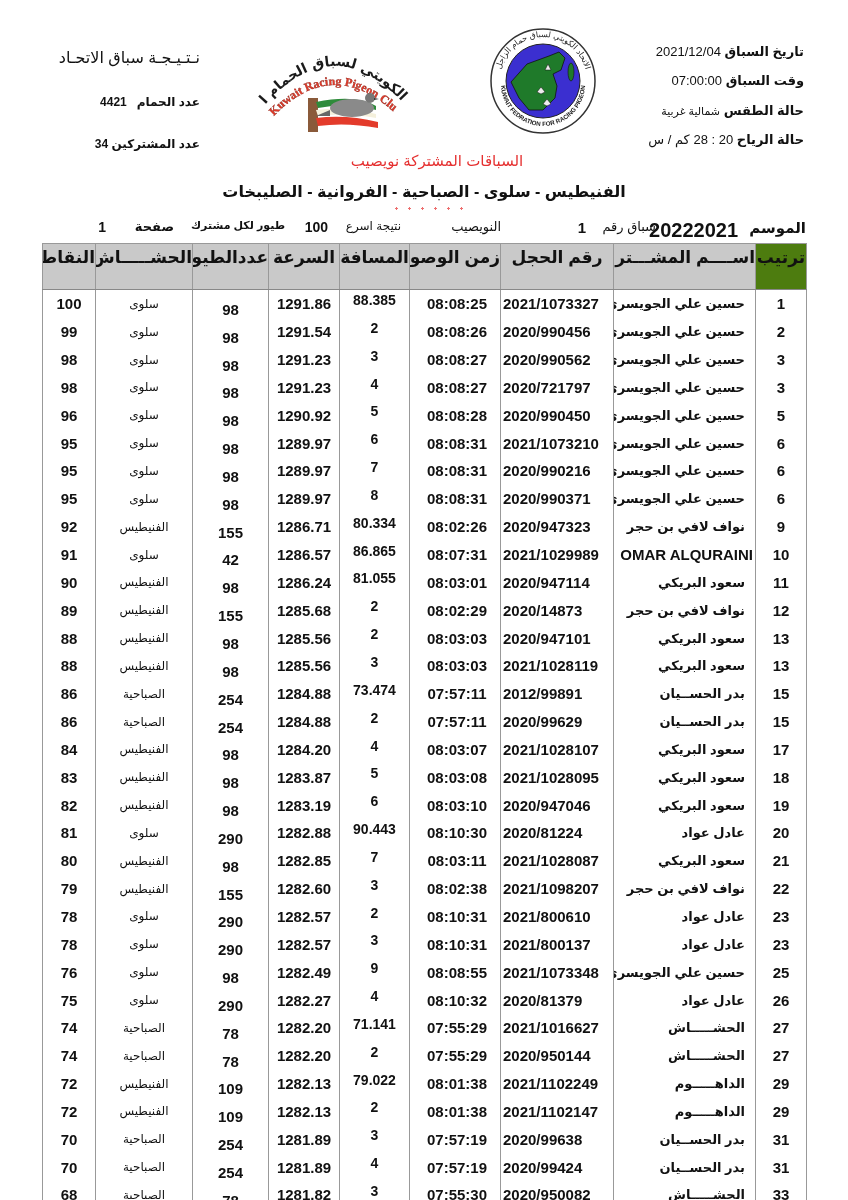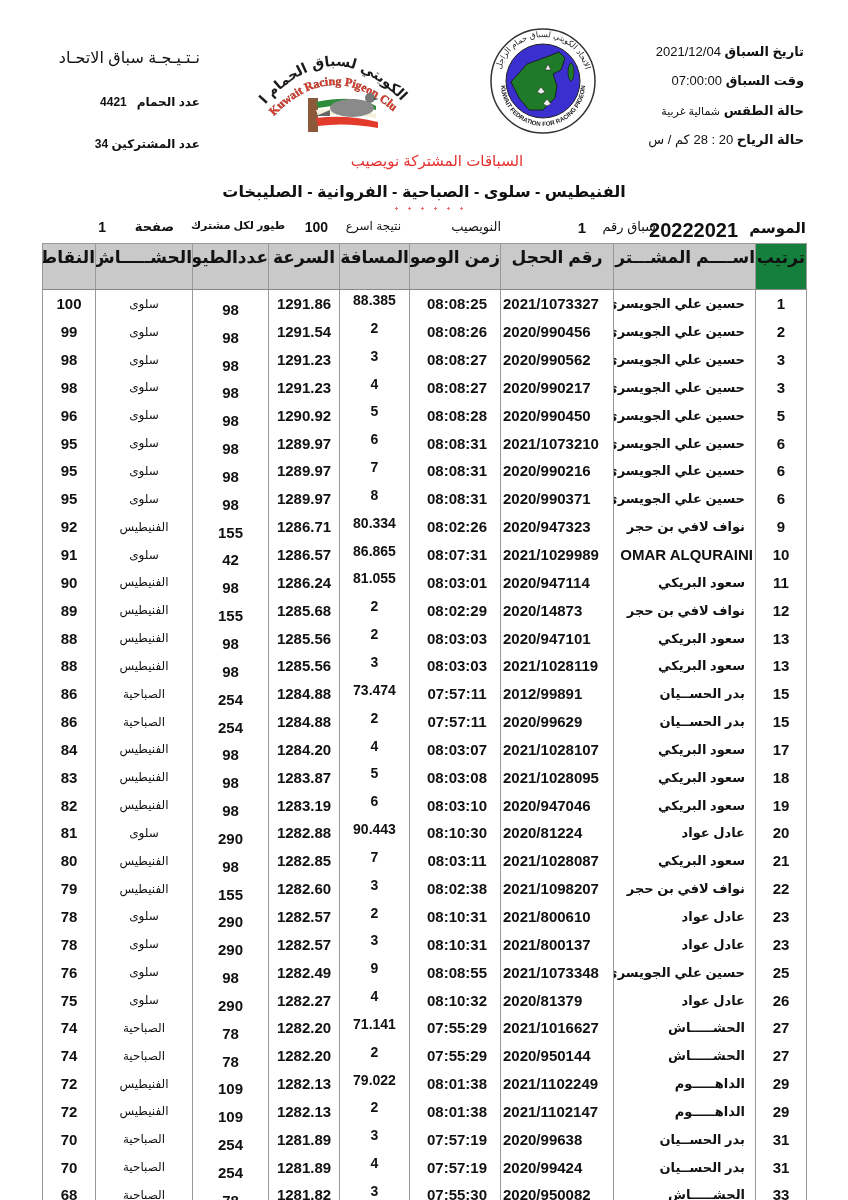--- a/index.html
+++ b/index.html
@@ -43,21 +43,21 @@
   .m-page-lbl { right:632px; font-size:13px; font-weight:bold; }
   .m-page-val { right:700px; font-size:14px; font-weight:bold; }
 
   
   table.results { position:absolute; left:42px; top:243px; width:764px; border-collapse:collapse;
                   table-layout:fixed; direction:rtl; }
   table.results th, table.results td { border-left:1px solid #999; border-right:1px solid #999;
                   padding:0; text-align:center; white-space:nowrap; overflow:hidden; }
   table.results thead th { background:#c9c9c9; height:42px; font-size:17px; font-weight:bold;
                   border-top:1px solid #999; border-bottom:1px solid #888; vertical-align:top; padding-top:3px; }
-  table.results thead th.first { background:#15803d; }
+  table.results thead th.first { background:#4d7c0f; }
   table.results tbody td { height:25.85px; font-size:15px; font-weight:bold; }
   table.results tbody tr:last-child td { border-bottom:1px solid #999; }
   td.c-name { font-size:13px !important; text-align:right !important; padding-right:10px !important; font-weight:normal; }
   td.c-name.latin { font-size:15px !important; font-weight:bold !important; padding-right:2px !important; }
   td.c-club { font-size:12px !important; font-weight:normal !important; }
   td.c-ring { text-align:left !important; padding-left:2px !important; direction:ltr; }
   td.c-time { text-align:center; padding-left:4px !important; direction:ltr; }
   td.c-dist { font-size:14px !important; vertical-align:top; padding-top:2px !important; }
   td.c-speed { direction:ltr; }
   td.c-birds { vertical-align:bottom; }
@@ -210,21 +210,21 @@
         <td class="c-time">08:08:27</td>
         <td class="c-dist">3</td>
         <td class="c-speed">1291.23</td>
         <td class="c-birds">98</td>
         <td class="c-club">سلوى</td>
         <td class="c-points">98</td>
       </tr>
       <tr>
         <td class="c-rank">3</td>
         <td class="c-name">حسين علي الجويسري</td>
-        <td class="c-ring">2020/990217</td>
+        <td class="c-ring">2020/721797</td>
         <td class="c-time">08:08:27</td>
         <td class="c-dist">4</td>
         <td class="c-speed">1291.23</td>
         <td class="c-birds">98</td>
         <td class="c-club">سلوى</td>
         <td class="c-points">98</td>
       </tr>
       <tr>
         <td class="c-rank">5</td>
         <td class="c-name">حسين علي الجويسري</td>

